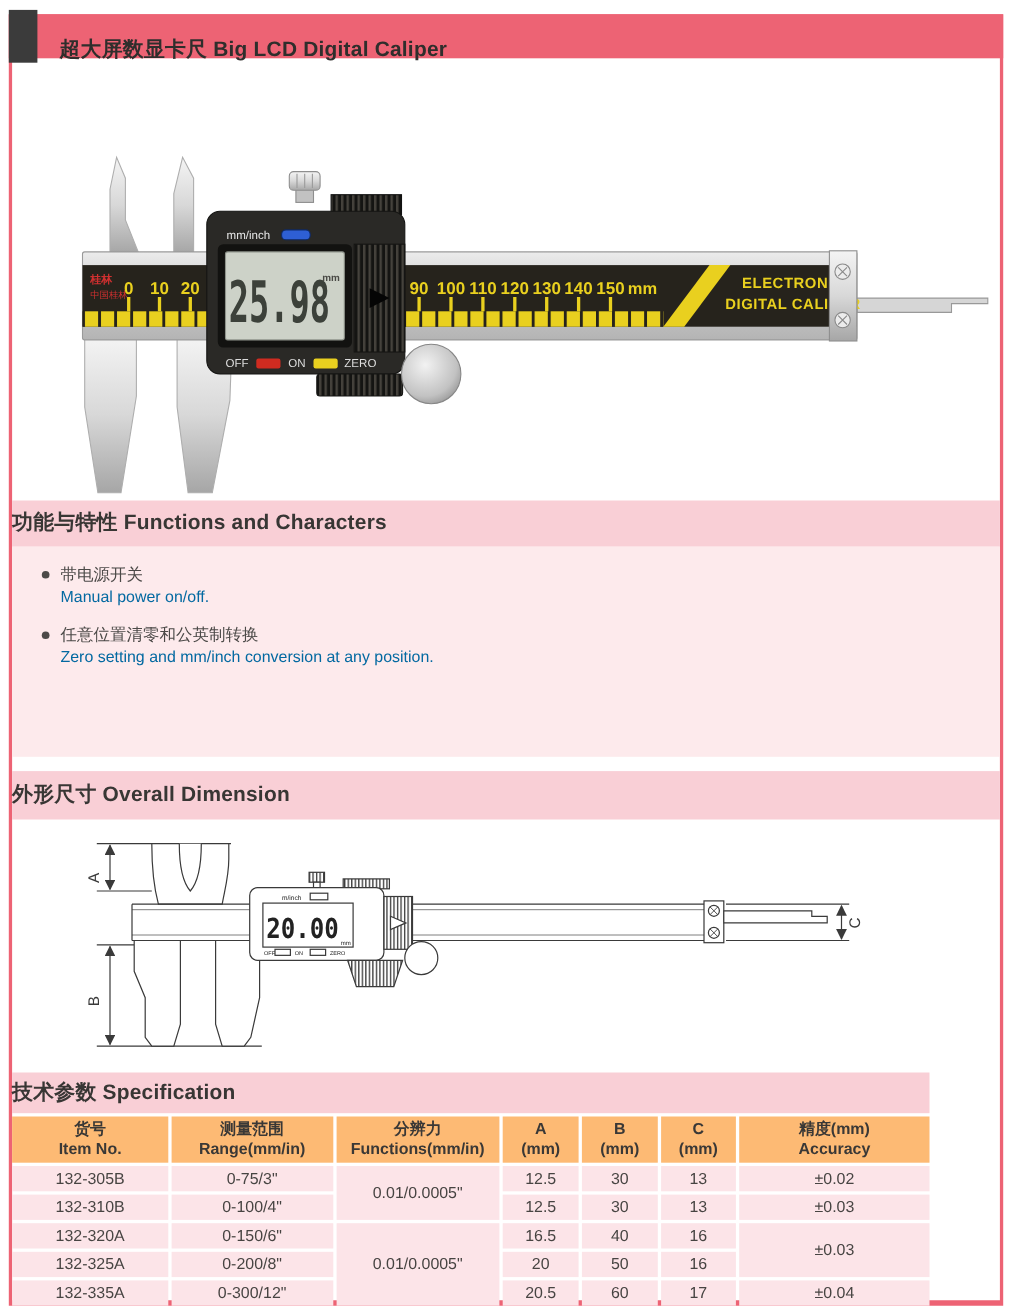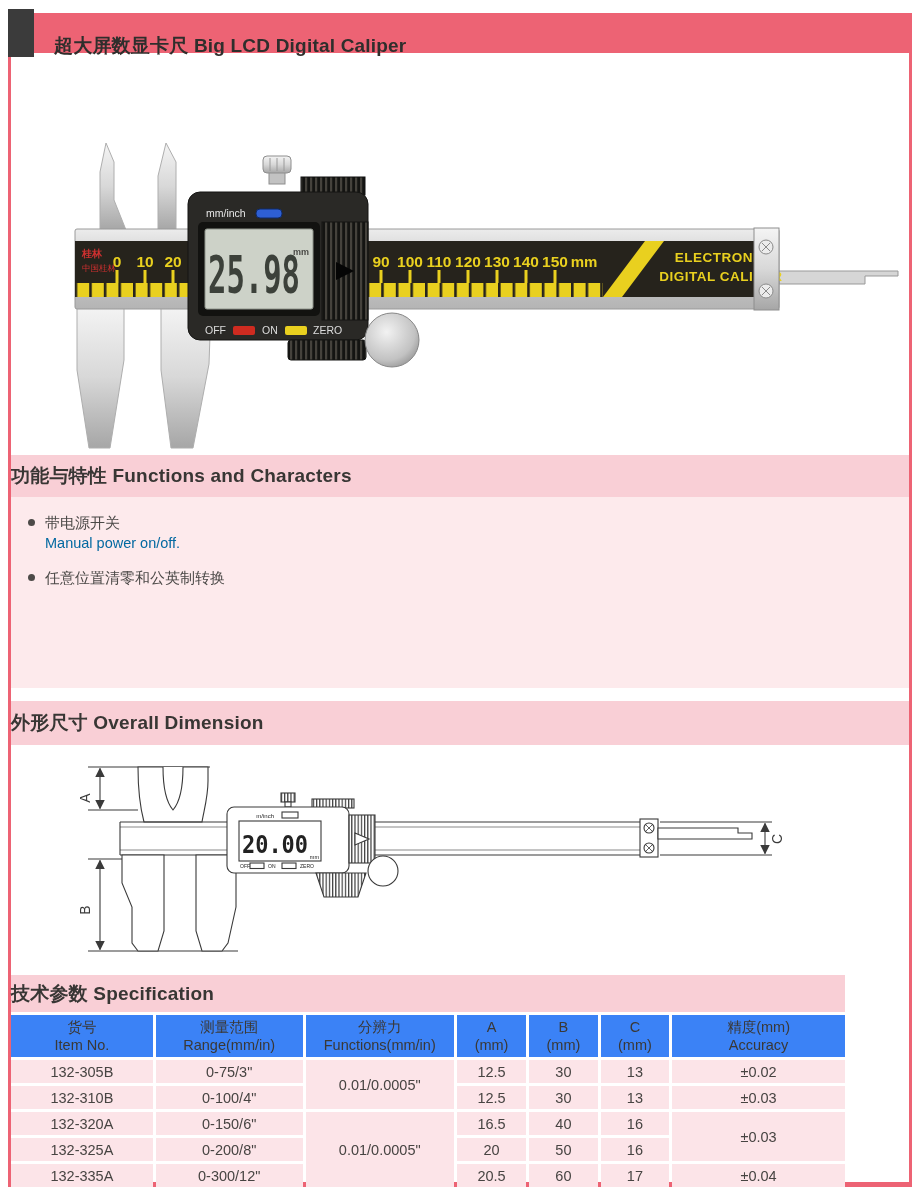--- a/index.html
+++ b/index.html
@@ -10,33 +10,33 @@
   .header-bar{position:absolute;left:8px;top:13px;width:904px;height:40px;background:#ed6374;}
   .header-square{position:absolute;left:8px;top:9px;width:26px;height:48px;background:#3b3b3b;}
   .header-title{position:absolute;left:46px;top:13px;height:40px;line-height:40px;margin:0;
                 font-size:19px;font-weight:bold;color:#2f2e2c;letter-spacing:.2px;}
   .photo-wrap{position:absolute;left:60px;top:128px;width:860px;height:330px;}
   .band{position:absolute;left:11px;width:898px;background:#f9cfd6;}
   .band h2{margin:0;font-size:19px;font-weight:bold;color:#383634;letter-spacing:.2px;}
   .band-func{top:455px;height:42px;}
   .band-func h2{line-height:42px;}
   .func-content{position:absolute;left:11px;top:497px;width:898px;height:191px;background:#fdeaec;}
-  .bullets{padding:16px 0 0 17px;margin:0;list-style:none;}
+  .bullets{padding:16px 0 0 27px;margin:0;list-style:none;}
   .bullet-item{margin-bottom:15px;position:relative;padding-left:17px;}
   .bullet-dot{position:absolute;left:0;top:6px;width:7px;height:7px;border-radius:50%;background:#4d4a48;}
   .bullet-cn{font-size:15px;color:#4b4947;line-height:20px;}
   .bullet-en{font-size:14.5px;color:#0369a1;line-height:20px;}
   .band-dim{top:701px;height:44px;}
   .band-dim h2{line-height:44px;}
   .drawing-wrap{position:absolute;left:60px;top:755px;width:800px;height:215px;}
   .band-spec{top:975px;height:37px;width:834px;}
   .band-spec h2{line-height:37px;}
   table.spec{position:absolute;left:8px;top:1012px;width:840px;
              border-collapse:separate;border-spacing:3px;table-layout:fixed;}
-  table.spec th{background:#3b82f6;font-weight:normal;color:#3a3836;padding:3px 0;vertical-align:middle;}
+  table.spec th{background:#fdba74;font-weight:bold;color:#3a3836;padding:3px 0;vertical-align:middle;}
   table.spec th .cn{font-size:14.5px;line-height:18px;}
   table.spec th .en{font-size:14.5px;line-height:18px;}
   table.spec td{background:#fce4e8;color:#474442;font-size:14.5px;text-align:center;
                 height:21px;vertical-align:middle;}
   svg text{font-family:"Liberation Sans","DejaVu Sans",sans-serif;}
   .seg{font-family:"DejaVu Sans Mono",monospace;font-weight:bold;}
 </style>
 </head>
 <body>
 
@@ -157,20 +157,21 @@
 <div class="func-content">
   <ul class="bullets">
     <li class="bullet-item">
       <span class="bullet-dot"></span>
       <div class="bullet-cn">带电源开关</div>
       <div class="bullet-en">Manual power on/off.</div>
     </li>
     <li class="bullet-item">
       <span class="bullet-dot"></span>
       <div class="bullet-cn">任意位置清零和公英制转换</div>
+      <div class="bullet-en">Zero setting and mm/inch conversion at any position.</div>
     </li>
   </ul>
 </div>
 
 <div class="band band-dim">
   <h2>外形尺寸 Overall Dimension</h2>
 </div>
 <div class="drawing-wrap">
 <svg width="800" height="215" viewBox="0 0 800 215">
   <defs>

